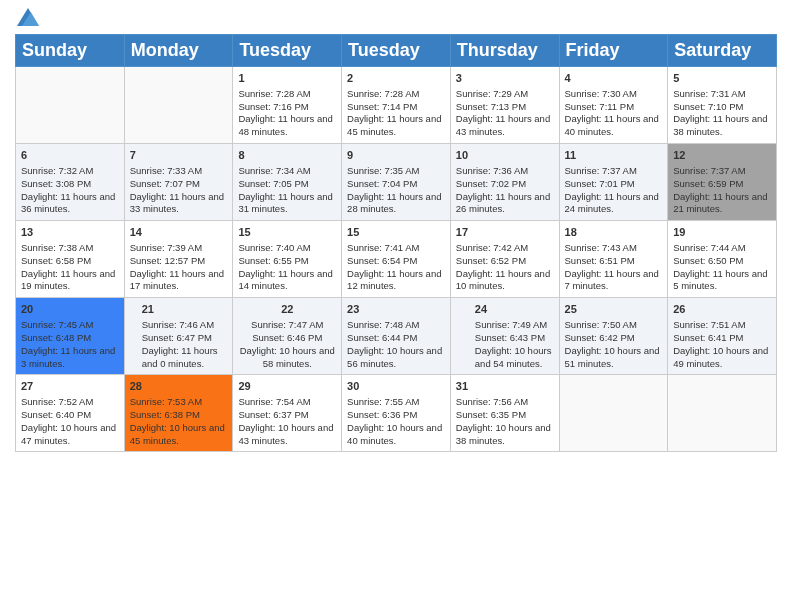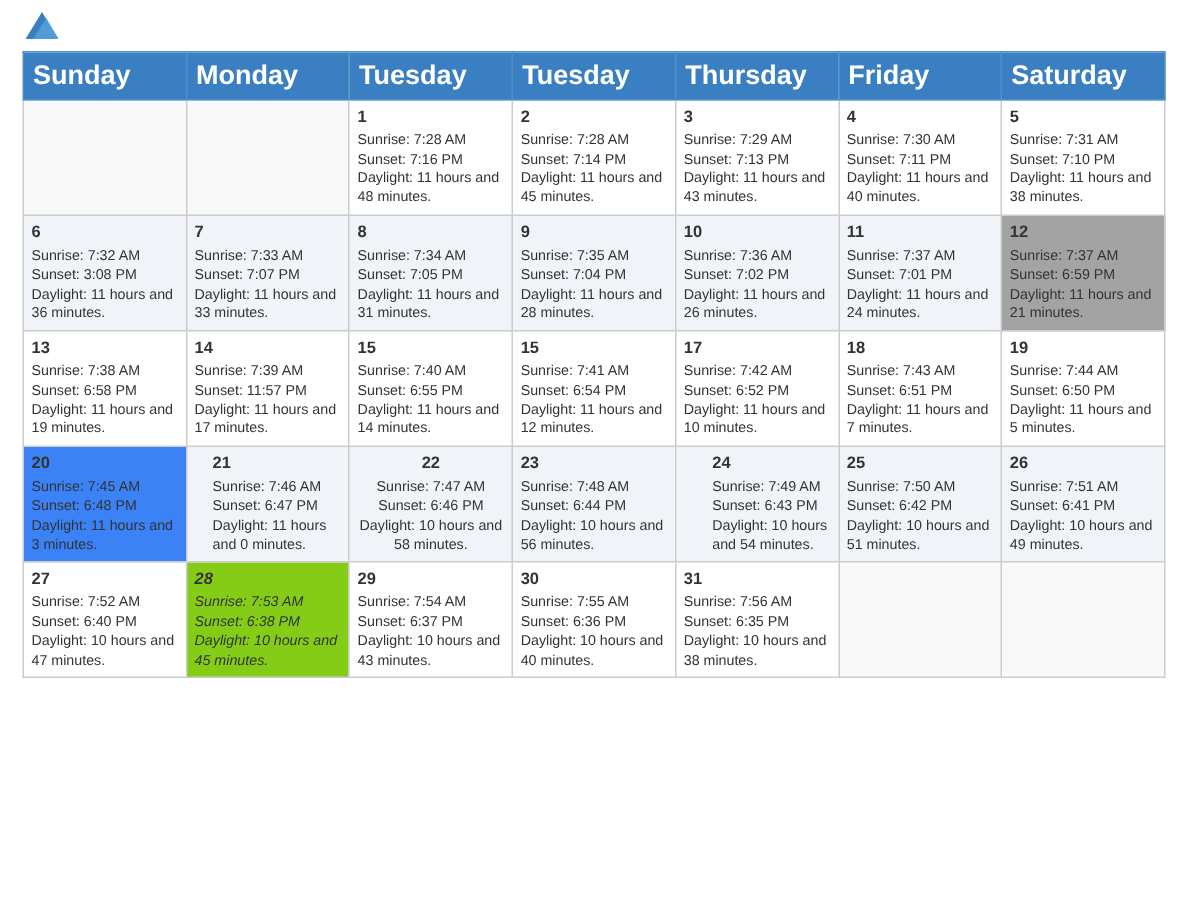--- a/index.html
+++ b/index.html
@@ -149,39 +149,39 @@
           <td style="background: rgb(240, 244, 248);"><span class="day-num">6</span><span>Sunrise: 7:32 AM</span><br><span>Sunset: 3:08 PM</span><br><span>Daylight: 11 hours and 36 minutes.</span></td>
           <td style="background: rgb(240, 244, 248);"><span class="day-num">7</span><span>Sunrise: 7:33 AM</span><br><span>Sunset: 7:07 PM</span><br><span>Daylight: 11 hours and 33 minutes.</span></td>
           <td style="background: rgb(240, 244, 248);"><span class="day-num">8</span><span>Sunrise: 7:34 AM</span><br><span>Sunset: 7:05 PM</span><br><span>Daylight: 11 hours and 31 minutes.</span></td>
           <td style="background: rgb(240, 244, 248);"><span class="day-num">9</span><span>Sunrise: 7:35 AM</span><br><span>Sunset: 7:04 PM</span><br><span>Daylight: 11 hours and 28 minutes.</span></td>
           <td style="background: rgb(240, 244, 248);"><span class="day-num">10</span><span>Sunrise: 7:36 AM</span><br><span>Sunset: 7:02 PM</span><br><span>Daylight: 11 hours and 26 minutes.</span></td>
           <td style="background: rgb(240, 244, 248);"><span class="day-num">11</span><span>Sunrise: 7:37 AM</span><br><span>Sunset: 7:01 PM</span><br><span>Daylight: 11 hours and 24 minutes.</span></td>
           <td style="background: #a3a3a3;"><span class="day-num">12</span><span>Sunrise: 7:37 AM</span><br><span>Sunset: 6:59 PM</span><br><span>Daylight: 11 hours and 21 minutes.</span></td>
         </tr>
         <tr>
           <td style="background: rgb(255, 255, 255);"><span class="day-num">13</span><span>Sunrise: 7:38 AM</span><br><span>Sunset: 6:58 PM</span><br><span>Daylight: 11 hours and 19 minutes.</span></td>
-          <td style="background: rgb(255, 255, 255);"><span class="day-num">14</span><span>Sunrise: 7:39 AM</span><br><span>Sunset: 11:57 PM</span><br><span>Daylight: 11 hours and 17 minutes.</span></td>
+          <td style="background: rgb(255, 255, 255);"><span class="day-num">14</span><span>Sunrise: 7:39 AM</span><br><span>Sunset: 12:57 PM</span><br><span>Daylight: 11 hours and 17 minutes.</span></td>
           <td style="background: rgb(255, 255, 255);"><span class="day-num">15</span><span>Sunrise: 7:40 AM</span><br><span>Sunset: 6:55 PM</span><br><span>Daylight: 11 hours and 14 minutes.</span></td>
           <td style="background: rgb(255, 255, 255);"><span class="day-num">15</span><span>Sunrise: 7:41 AM</span><br><span>Sunset: 6:54 PM</span><br><span>Daylight: 11 hours and 12 minutes.</span></td>
           <td style="background: rgb(255, 255, 255);"><span class="day-num">17</span><span>Sunrise: 7:42 AM</span><br><span>Sunset: 6:52 PM</span><br><span>Daylight: 11 hours and 10 minutes.</span></td>
           <td style="background: rgb(255, 255, 255);"><span class="day-num">18</span><span>Sunrise: 7:43 AM</span><br><span>Sunset: 6:51 PM</span><br><span>Daylight: 11 hours and 7 minutes.</span></td>
           <td style="background: rgb(255, 255, 255);"><span class="day-num">19</span><span>Sunrise: 7:44 AM</span><br><span>Sunset: 6:50 PM</span><br><span>Daylight: 11 hours and 5 minutes.</span></td>
         </tr>
         <tr>
           <td style="background: #3b82f6;"><span class="day-num">20</span><span>Sunrise: 7:45 AM</span><br><span>Sunset: 6:48 PM</span><br><span>Daylight: 11 hours and 3 minutes.</span></td>
           <td style="background: rgb(240, 244, 248); padding-left: 17px;"><span class="day-num">21</span><span>Sunrise: 7:46 AM</span><br><span>Sunset: 6:47 PM</span><br><span>Daylight: 11 hours and 0 minutes.</span></td>
           <td style="background: rgb(240, 244, 248); text-align: center;"><span class="day-num">22</span><span>Sunrise: 7:47 AM</span><br><span>Sunset: 6:46 PM</span><br><span>Daylight: 10 hours and 58 minutes.</span></td>
           <td style="background: rgb(240, 244, 248);"><span class="day-num">23</span><span>Sunrise: 7:48 AM</span><br><span>Sunset: 6:44 PM</span><br><span>Daylight: 10 hours and 56 minutes.</span></td>
           <td style="background: rgb(240, 244, 248); padding-left: 24px;"><span class="day-num">24</span><span>Sunrise: 7:49 AM</span><br><span>Sunset: 6:43 PM</span><br><span>Daylight: 10 hours and 54 minutes.</span></td>
           <td style="background: rgb(240, 244, 248);"><span class="day-num">25</span><span>Sunrise: 7:50 AM</span><br><span>Sunset: 6:42 PM</span><br><span>Daylight: 10 hours and 51 minutes.</span></td>
           <td style="background: rgb(240, 244, 248);"><span class="day-num">26</span><span>Sunrise: 7:51 AM</span><br><span>Sunset: 6:41 PM</span><br><span>Daylight: 10 hours and 49 minutes.</span></td>
         </tr>
         <tr>
           <td style="background: rgb(255, 255, 255);"><span class="day-num">27</span><span>Sunrise: 7:52 AM</span><br><span>Sunset: 6:40 PM</span><br><span>Daylight: 10 hours and 47 minutes.</span></td>
-          <td style="background: #84cc16; font-style: italic;"><span class="day-num">28</span><span>Sunrise: 7:53 AM</span><br><span>Sunset: 6:38 PM</span><br><span>Daylight: 10 hours and 45 minutes.</span></td>
+          <td style="background: #f97316;"><span class="day-num">28</span><span>Sunrise: 7:53 AM</span><br><span>Sunset: 6:38 PM</span><br><span>Daylight: 10 hours and 45 minutes.</span></td>
           <td style="background: rgb(255, 255, 255);"><span class="day-num">29</span><span>Sunrise: 7:54 AM</span><br><span>Sunset: 6:37 PM</span><br><span>Daylight: 10 hours and 43 minutes.</span></td>
           <td style="background: rgb(255, 255, 255);"><span class="day-num">30</span><span>Sunrise: 7:55 AM</span><br><span>Sunset: 6:36 PM</span><br><span>Daylight: 10 hours and 40 minutes.</span></td>
           <td style="background: rgb(255, 255, 255);"><span class="day-num">31</span><span>Sunrise: 7:56 AM</span><br><span>Sunset: 6:35 PM</span><br><span>Daylight: 10 hours and 38 minutes.</span></td>
           <td class="empty"></td>
           <td class="empty"></td>
         </tr>
       </tbody>
   </table>
 </div>
 

